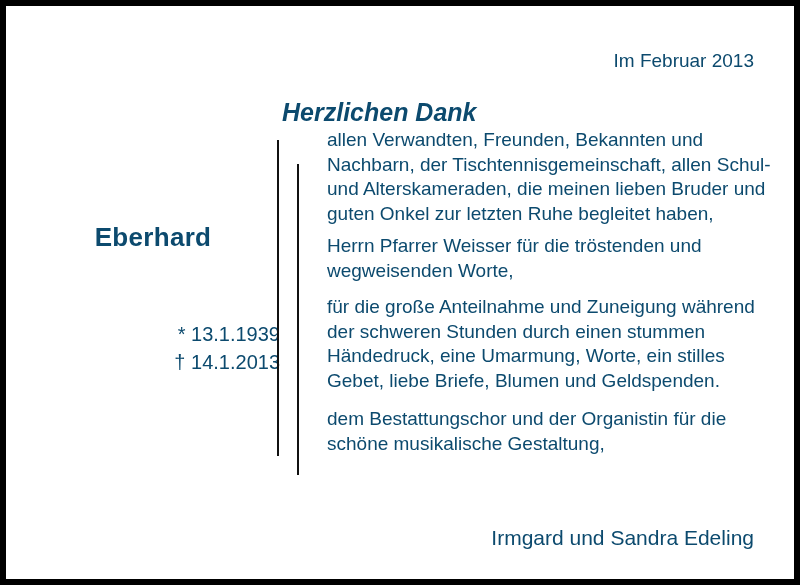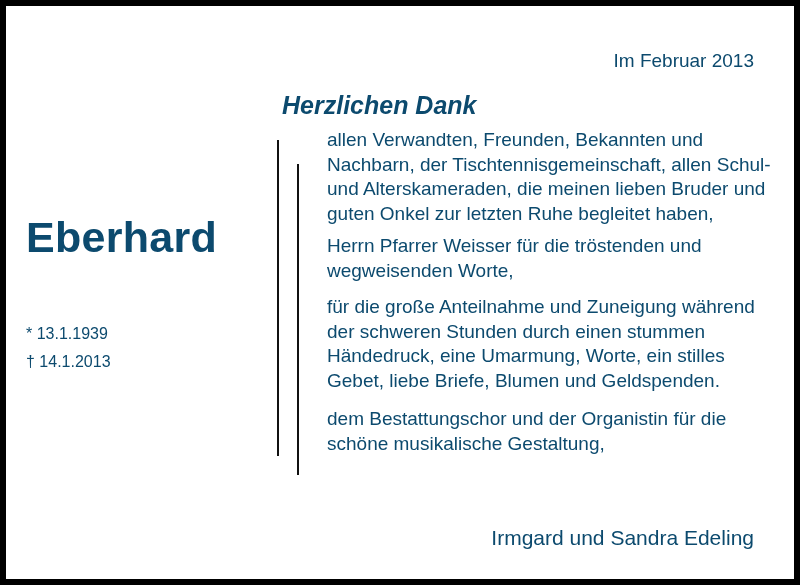--- a/index.html
+++ b/index.html
@@ -10,31 +10,31 @@
     box-sizing: border-box;
     border: 6px solid #000000;
     background: #ffffff;
   }
   .serif { font-family: Liberation Sans, sans-serif; color: #0c4a6e; }
   .date {
     position: absolute; right: 40px; top: 44px;
     font-size: 19px;
   }
   .title {
-    position: absolute; left: 276px; top: 85px;
+    position: absolute; left: 276px; top: 92px;
     font-size: 25px; font-weight: bold; font-style: italic;
   }
   .name {
     position: absolute; left: 20px; width: 254px; top: 206px;
-    font-size: 43px; font-weight: bold; line-height: 50px;
+    text-align: center; font-size: 26px; font-weight: bold; line-height: 50px;
     letter-spacing: 0.3px;
   }
   .dates {
     position: absolute; left: 20px; width: 254px; top: 314px;
-    text-align: left; font-size: 16px; line-height: 28px;
+    text-align: right; font-size: 20px; line-height: 28px;
   }
   .vline { position: absolute; width: 2px; background: #111; }
   .vline1 { left: 271px; top: 134px; height: 316px; }
   .vline2 { left: 291px; top: 158px; height: 311px; }
   .body-text {
     position: absolute; left: 321px; top: 122px; width: 450px;
     font-size: 19px; line-height: 24.5px;
   }
   .body-text p { margin: 0 0 8px 0; }
   .signature {

